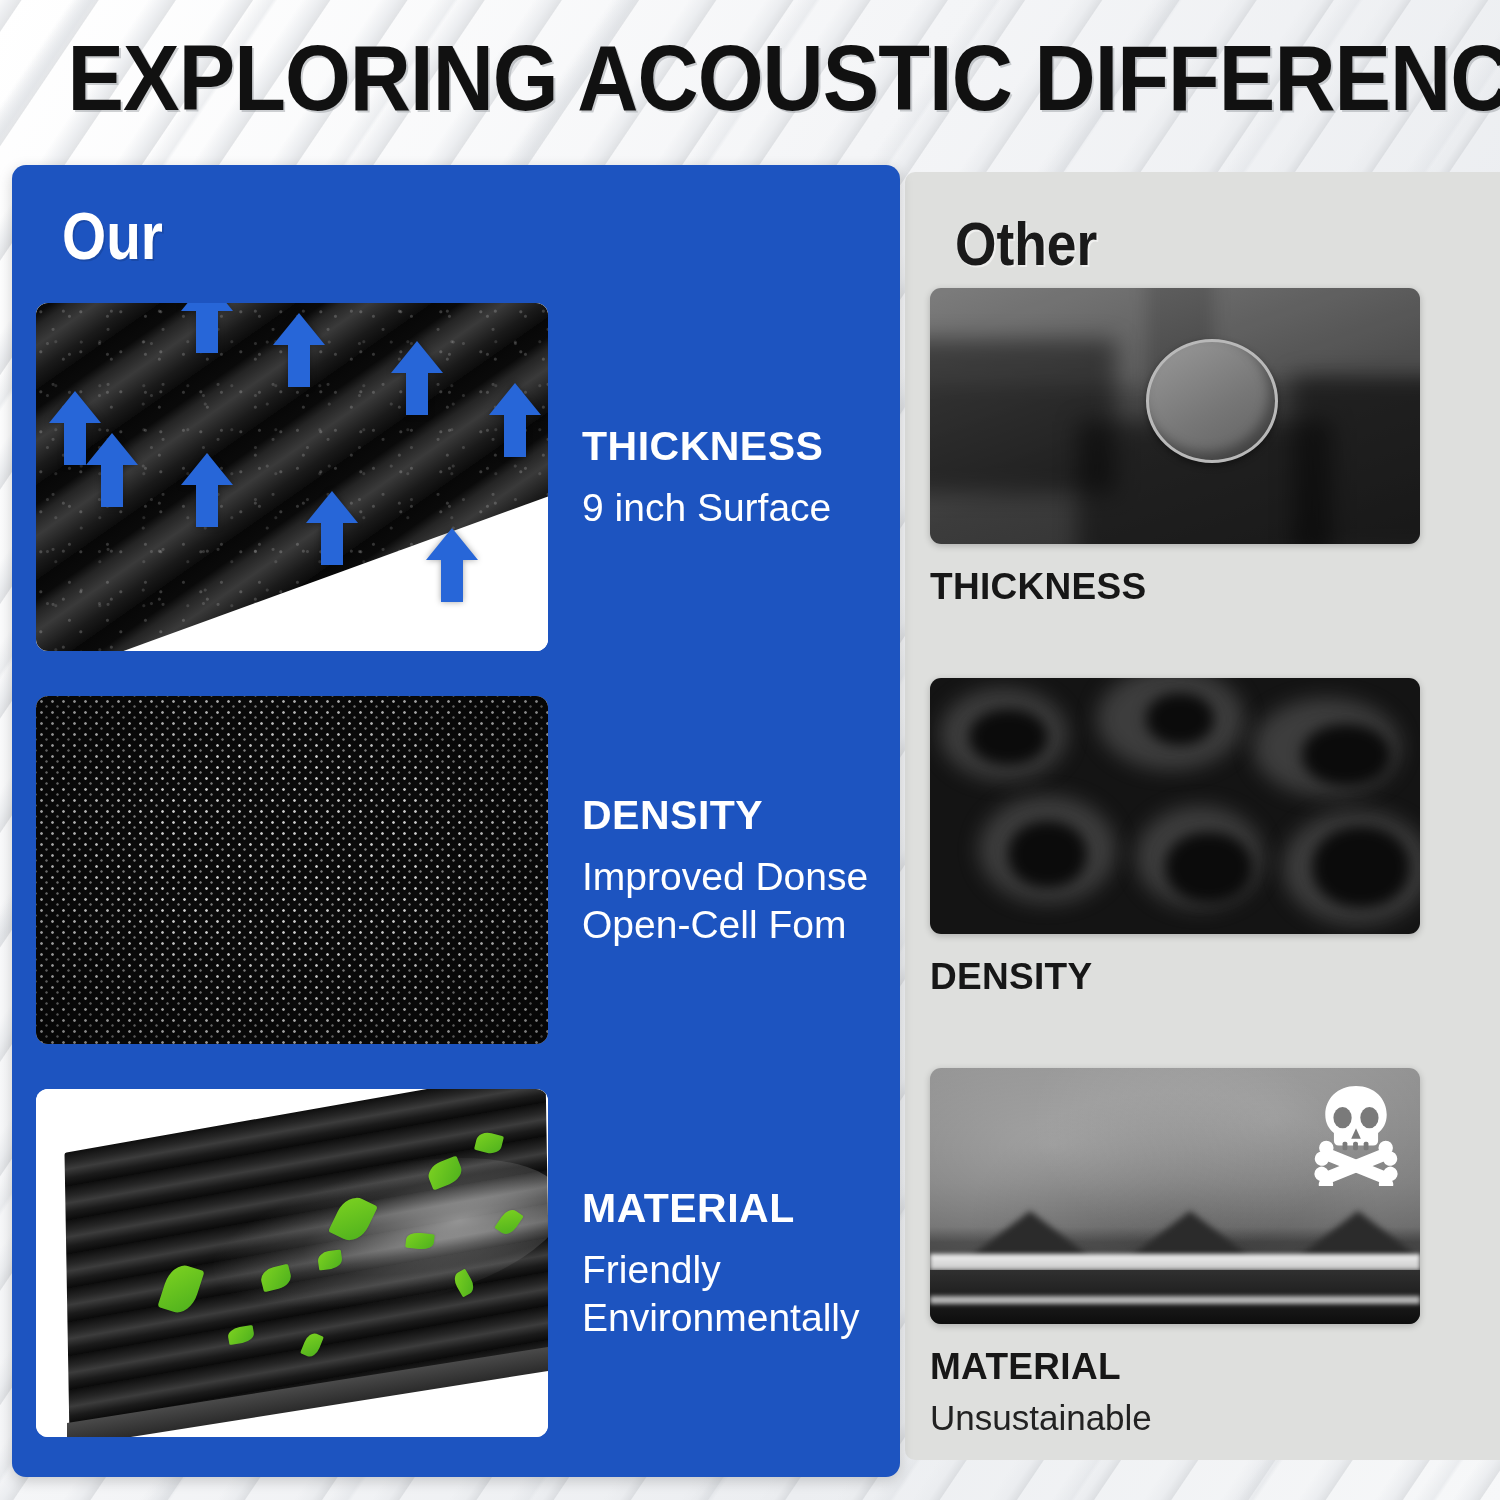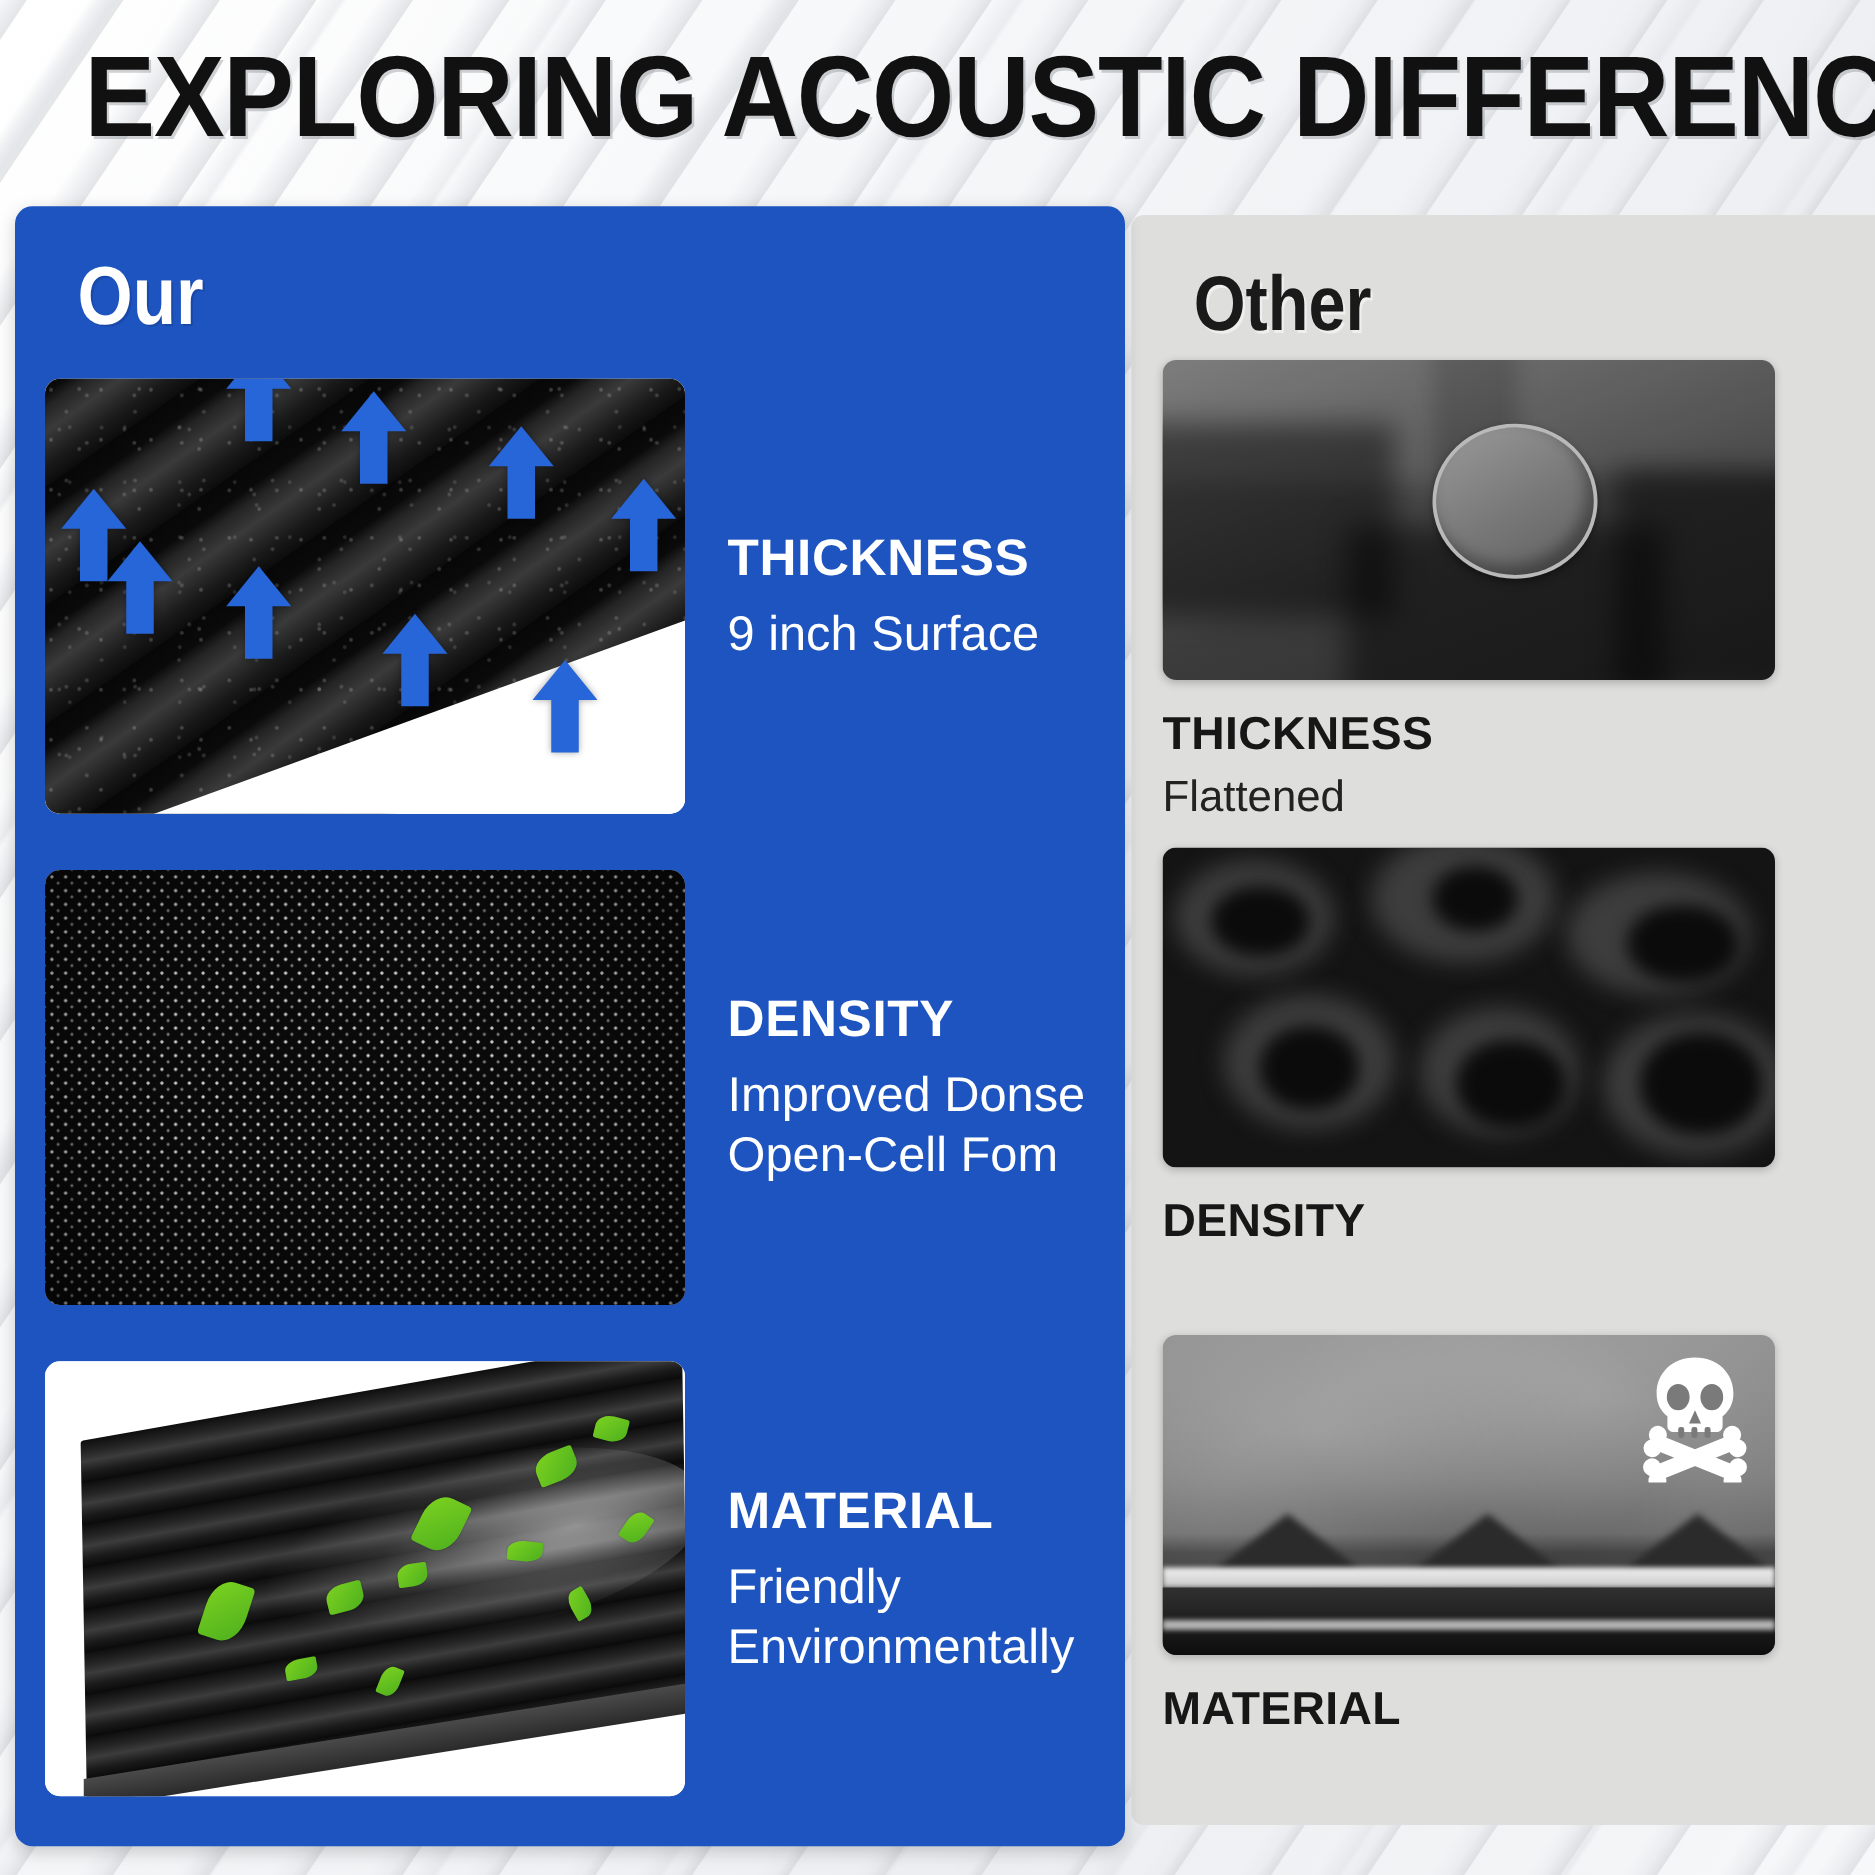--- a/index.html
+++ b/index.html
@@ -395,21 +395,20 @@
     <div class="gfoam1">
       <div class="bump" style="left:-6%; top:-10%; width:50%; height:48%;"></div>
       <div class="bump" style="left:58%; top:-8%;  width:48%; height:44%;"></div>
       <div class="dark" style="left:-8%; top:20%;  width:46%; height:60%;"></div>
       <div class="dark" style="left:30%; top:52%;  width:52%; height:56%;"></div>
       <div class="dark" style="left:74%; top:34%;  width:38%; height:70%;"></div>
       <div class="coin"></div>
     </div>
   </div>
   <div class="other-head">THICKNESS</div>
-  <div class="other-sub">Flattened</div>
 </div>
 
 <div class="other-block" id="other-block-2">
   <div class="other-thumb">
     <div class="gfoam2">
       <div class="cell" style="left:2%;  top:4%;  width:26%; height:36%;"></div>
       <div class="cell" style="left:34%; top:-4%; width:30%; height:40%;"></div>
       <div class="cell" style="left:66%; top:8%;  width:30%; height:38%;"></div>
       <div class="cell" style="left:10%; top:46%; width:28%; height:42%;"></div>
       <div class="cell" style="left:42%; top:50%; width:26%; height:40%;"></div>
@@ -456,13 +455,14 @@
           <rect x="14" y="81" width="72" height="13" rx="6.5"></rect>
           <circle cx="14" cy="81.5" r="7.5"></circle>
             <circle cx="14" cy="93.5" r="7.5"></circle>
           <circle cx="86" cy="81.5" r="7.5"></circle>
             <circle cx="86" cy="93.5" r="7.5"></circle>
         </g>
       </g>
     </svg>
   </div>
   <div class="other-head">MATERIAL</div>
+  <div class="other-sub">Unsustainable</div>
 </div>
 
 </body></html>

